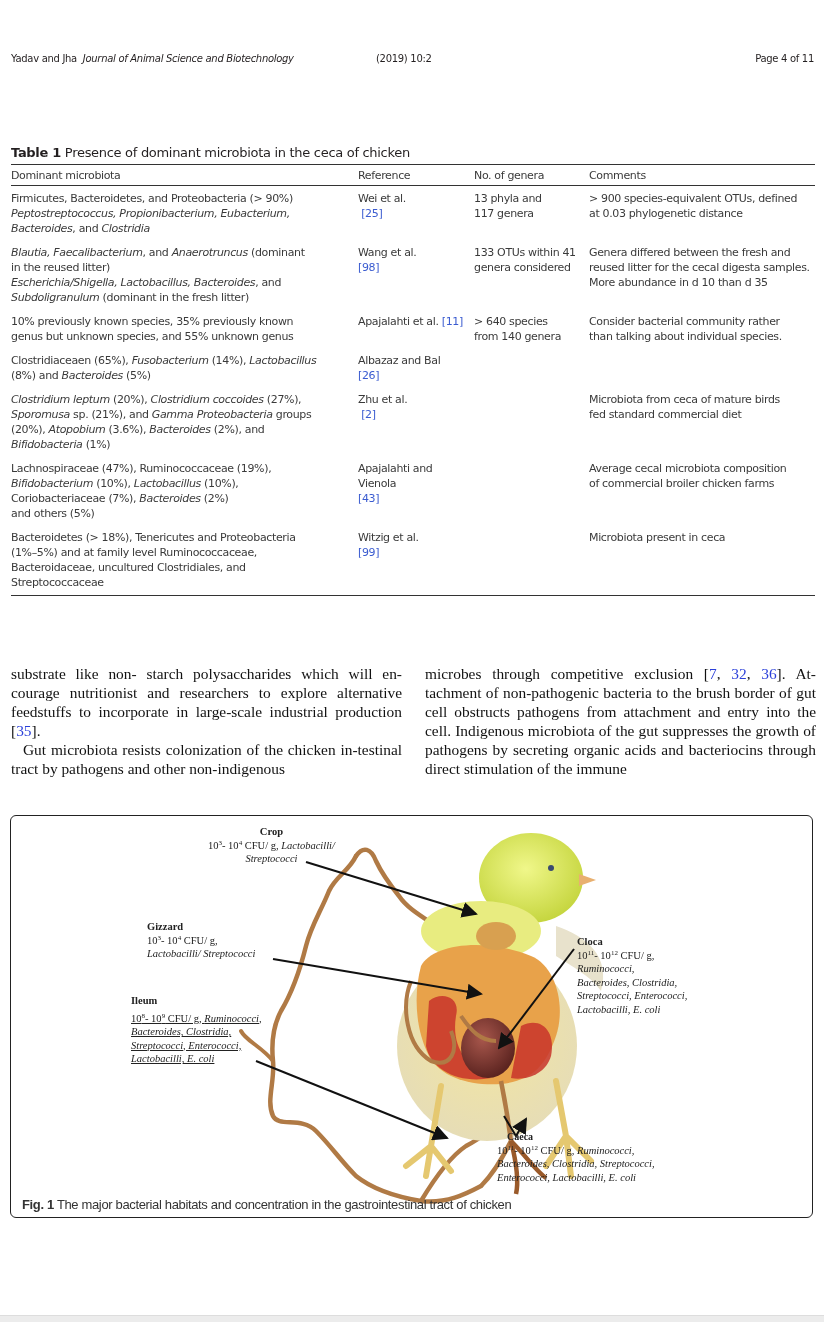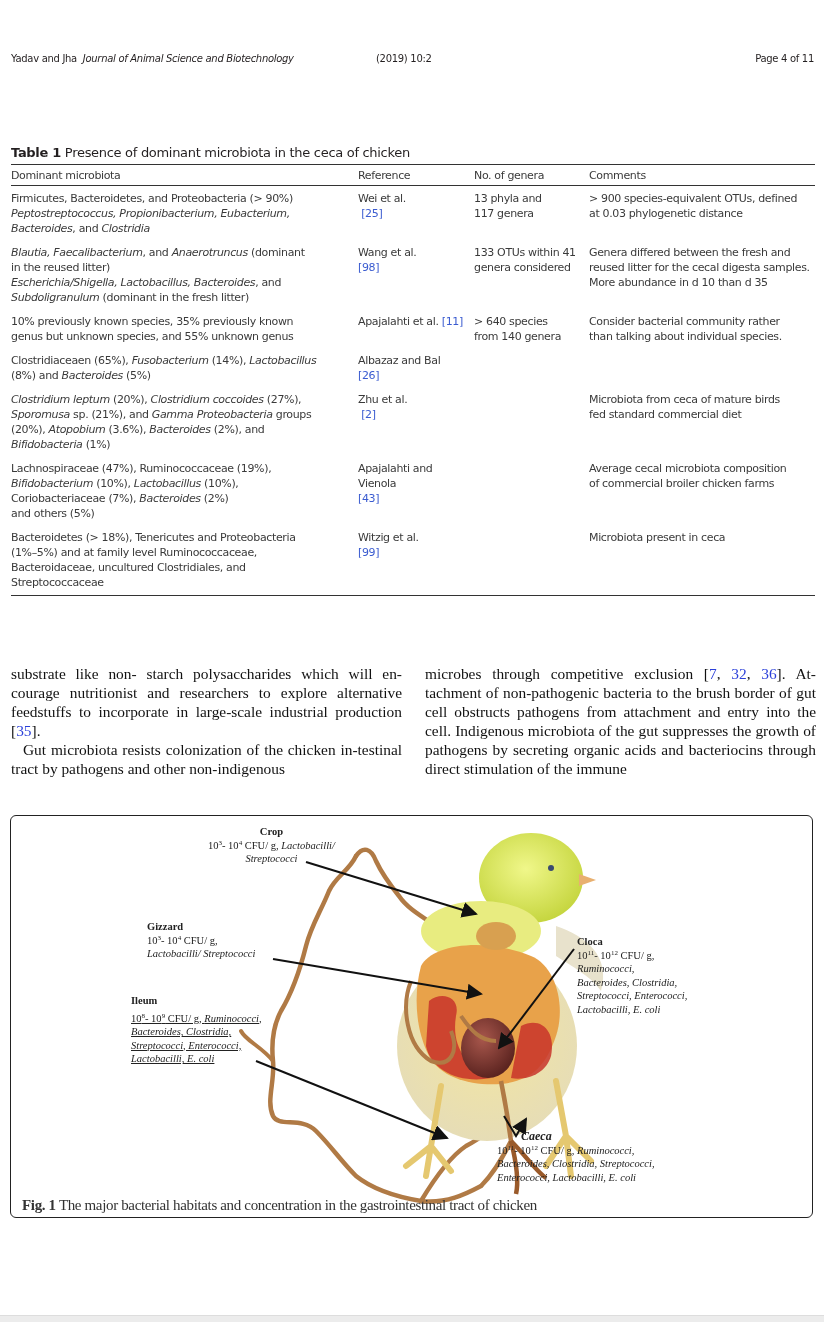--- a/index.html
+++ b/index.html
@@ -28,21 +28,21 @@
   .body-text.right { left:425px; }
   .body-text p { margin:0; }
   .body-text .indent { text-indent:12px; }
   .body-text a { color:#2a3fd9; text-decoration:none; }
 
   .fig { position:absolute; top:815px; left:10px; width:803px; height:403px; border:1.3px solid #222; border-radius:6px; box-sizing:border-box; }
   .fig svg { position:absolute; left:0; top:0; }
   .lbl { position:absolute; font-family:"Liberation Serif", serif; font-size:10.5px; line-height:13.5px; color:#222; }
   .lbl b { font-weight:bold; }
   .lbl sup { font-size:7px; vertical-align:4px; line-height:0; }
-  .figcap { position:absolute; left:11px; top:381px; font-family:Liberation Serif, serif; font-size:15px; color:#333; letter-spacing:-0.35px; }
+  .figcap { position:absolute; left:11px; top:381px; font-family:Liberation Sans, sans-serif; font-size:13px; color:#333; letter-spacing:-0.35px; }
   .figcap b { font-weight:bold; }
   .bottombar { position:absolute; left:0; right:0; bottom:0; height:6px; background:#ececec; border-top:1px solid #ddd; }
 </style>
 </head>
 <body>
 
 <div class="hdr">
   <span class="left">
     <span>Yadav and Jha</span>
     <span class="journal">Journal of Animal Science and Biotechnology</span>
@@ -191,21 +191,21 @@
   </div>
   <div class="lbl" style="left:120px; top:178px;">
     <b>Ileum</b><br>
     <span id="lbl-ileum" style="display:inline-block; margin-top:4px;text-decoration:underline;">10<sup>8</sup>- 10<sup>9</sup> CFU/ g, <i>Ruminococci,</i><br><i>Bacteroides, Clostridia,</i><br><i>Streptococci, Enterococci,</i><br><i>Lactobacilli, E. coli</i></span>
   </div>
   <div class="lbl" style="left:566px; top:119px;">
     <b>Cloca</b><br>
     <span id="lbl-cloca">10<sup>11</sup>- 10<sup>12</sup> CFU/ g,<br><i>Ruminococci,</i><br><i>Bacteroides, Clostridia,</i><br><i>Streptococci, Enterococci,</i><br><i>Lactobacilli, E. coli</i></span>
   </div>
   <div class="lbl" style="left:486px; top:314px;">
-    <b style="margin-left:24px; font-size:12px;font-style:italic;">Caeca</b><br>
+    <b style="margin-left:10px; font-size:10px;">Caeca</b><br>
     <span id="lbl-caeca">10<sup>11</sup>- 10<sup>12</sup> CFU/ g, <i>Ruminococci,</i><br><i>Bacteroides, Clostridia, Streptococci,</i><br><i>Enterococci, Lactobacilli, E. coli</i></span>
   </div>
 
   <div class="figcap">
     <b>Fig. 1</b>
     <span>The major bacterial habitats and concentration in the gastrointestinal tract of chicken</span>
   </div>
 </div>
 
 <div class="bottombar"></div>

